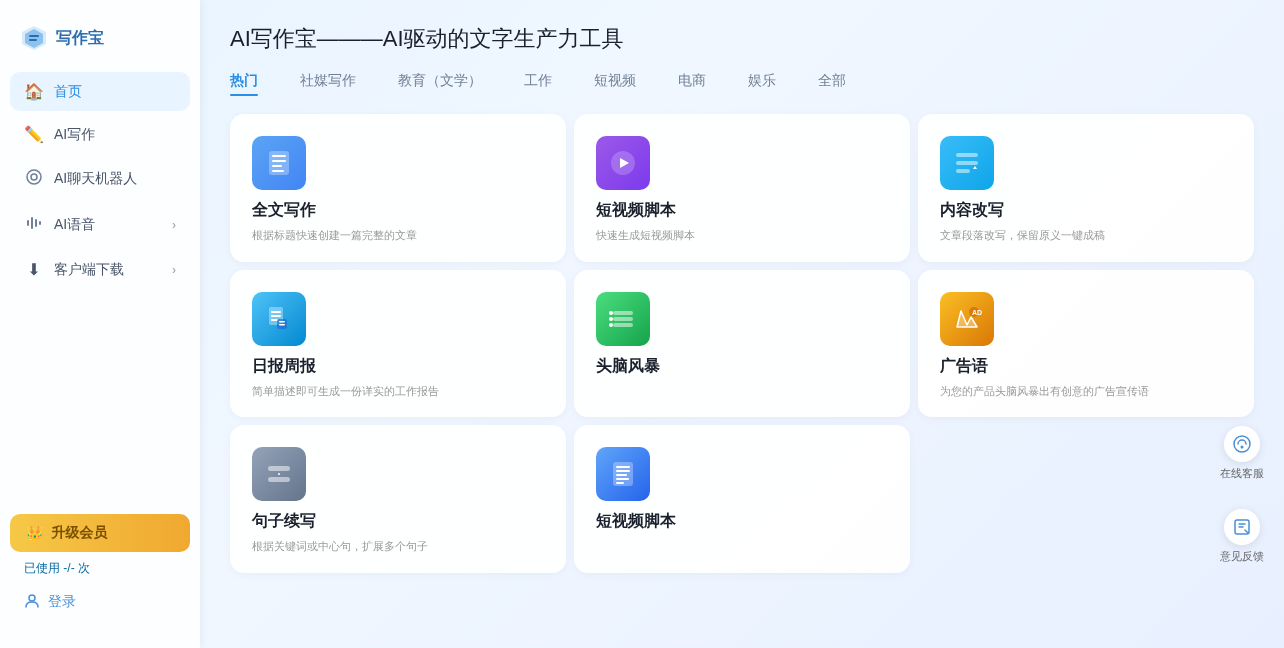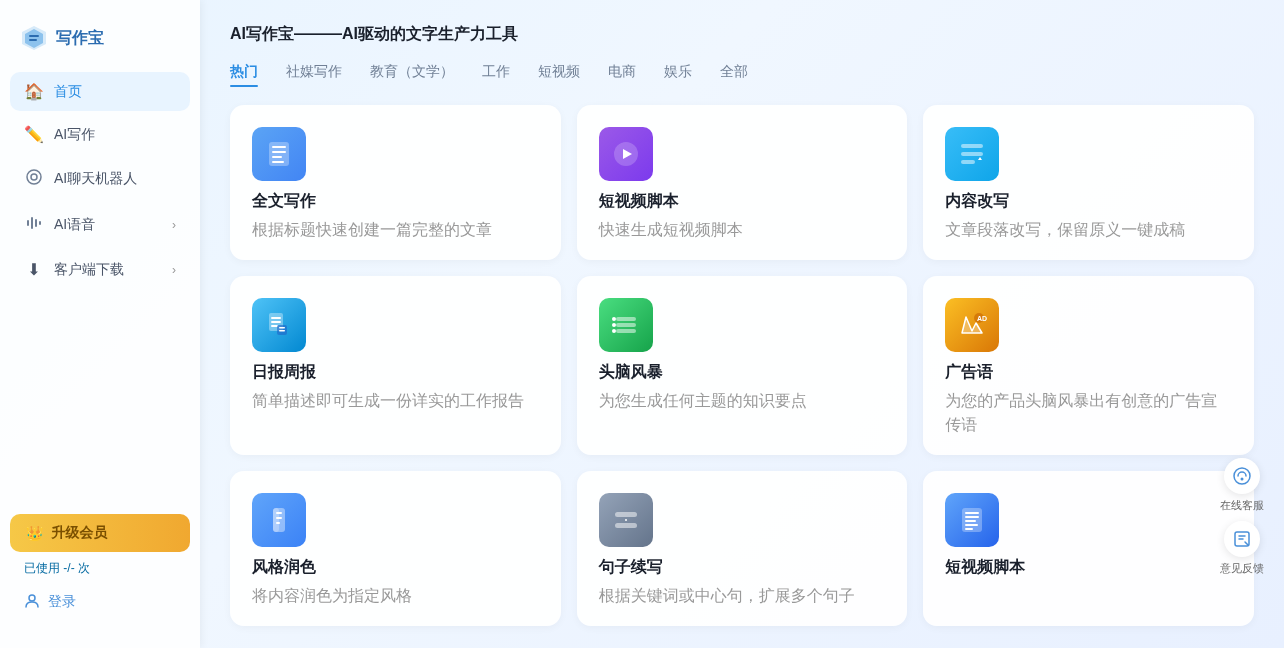--- a/index.html
+++ b/index.html
@@ -108,30 +108,30 @@
 
     
     .main {
       flex: 1;
       display: flex;
       flex-direction: column;
       padding: 24px 30px 20px 30px;
       overflow-y: auto;
     }
     .page-title {
-      font-size: 16px;
-      font-weight: 700;
+      font-size: 22px;
+      font-weight: 400;
       color: #1a202c;
       margin-bottom: 18px;
     }
 
     
     .tabs {
       display: flex;
-      gap: 28px;
+      gap: 42px;
       margin-bottom: 20px;
       border-bottom: none;
     }
     .tab-item {
       font-size: 14px;
       color: #718096;
       cursor: pointer;
       padding-bottom: 4px;
       position: relative;
     }
@@ -147,21 +147,21 @@
       right: 0;
       height: 2px;
       background: #2b8de3;
       border-radius: 2px;
     }
 
     
     .card-grid {
       display: grid;
       grid-template-columns: repeat(3, 1fr);
-      gap: 16px;
+      gap: 8px;
     }
     .card {
       background: rgba(255,255,255,0.92);
       border-radius: 14px;
       padding: 22px 22px 18px 22px;
       cursor: pointer;
       transition: box-shadow 0.2s, transform 0.15s;
       box-shadow: 0 2px 8px rgba(0,0,0,0.04);
     }
     .card-icon {
@@ -173,33 +173,33 @@
       align-items: center;
       justify-content: center;
     }
     .card-title {
       font-size: 16px;
       font-weight: 700;
       color: #1a202c;
       margin-bottom: 6px;
     }
     .card-desc {
-      font-size: 16px;
+      font-size: 11px;
       color: #999;
       line-height: 1.5;
     }
 
     
     .float-btns {
       position: fixed;
       right: 16px;
-      bottom: 72px;
-      display: flex;
-      flex-direction: column;
-      gap: 8px;
+      bottom: 84px;
+      display: flex;
+      flex-direction: column;
+      gap: 28px;
       align-items: center;
     }
     .float-btn {
       width: 52px;
       display: flex;
       flex-direction: column;
       align-items: center;
       gap: 4px;
       cursor: pointer;
     }
@@ -391,48 +391,34 @@
         <svg width="32" height="32" viewBox="0 0 32 32" fill="none">
           <rect x="6" y="8" width="20" height="4" rx="2" fill="rgba(255,255,255,0.5)"></rect>
           <rect x="6" y="14" width="20" height="4" rx="2" fill="rgba(255,255,255,0.5)"></rect>
           <rect x="6" y="20" width="20" height="4" rx="2" fill="rgba(255,255,255,0.5)"></rect>
           <circle cx="4" cy="10" r="2" fill="white"></circle>
           <circle cx="4" cy="16" r="2" fill="white"></circle>
           <circle cx="4" cy="22" r="2" fill="white"></circle>
         </svg>
       </div>
       <div class="card-title">头脑风暴</div>
-      <div class="card-desc">为您生成任何主题的知识要点</div>
     </div>
 
     <div class="card">
       <div class="card-icon icon-ad">
         <svg width="32" height="32" viewBox="0 0 32 32" fill="none">
           <path d="M6 24 L10 8 L16 22 L20 14 L26 24 Z" fill="rgba(255,255,255,0.3)" stroke="white" stroke-width="1.5" stroke-linejoin="round"></path>
           <circle cx="23" cy="9" r="5" fill="rgba(200,100,0,0.6)"></circle>
           <text x="21" y="12" font-size="7" fill="white" font-weight="bold">AD</text>
         </svg>
       </div>
       <div class="card-title">广告语</div>
       <div class="card-desc">为您的产品头脑风暴出有创意的广告宣传语</div>
     </div>
 
-    <div class="card">
-      <div class="card-icon icon-style">
-        <svg width="32" height="32" viewBox="0 0 32 32" fill="none">
-          <rect x="10" y="4" width="12" height="24" rx="3" fill="rgba(255,255,255,0.4)"></rect>
-          <rect x="10" y="4" width="6" height="24" rx="3" fill="rgba(255,255,255,0.25)"></rect>
-          <rect x="13" y="8" width="6" height="2" rx="1" fill="white"></rect>
-          <rect x="13" y="13" width="6" height="2" rx="1" fill="white"></rect>
-          <rect x="13" y="18" width="4" height="2" rx="1" fill="white"></rect>
-        </svg>
-      </div>
-      <div class="card-title">风格润色</div>
-      <div class="card-desc">将内容润色为指定风格</div>
-    </div>
 
     <div class="card">
       <div class="card-icon icon-continue">
         <svg width="32" height="32" viewBox="0 0 32 32" fill="none">
           <rect x="5" y="8" width="22" height="5" rx="2.5" fill="rgba(255,255,255,0.5)"></rect>
           <rect x="5" y="19" width="22" height="5" rx="2.5" fill="rgba(255,255,255,0.5)"></rect>
           <path d="M16 15 L16 18" stroke="white" stroke-width="1.5" stroke-dasharray="2 2"></path>
         </svg>
       </div>
       <div class="card-title">句子续写</div>

